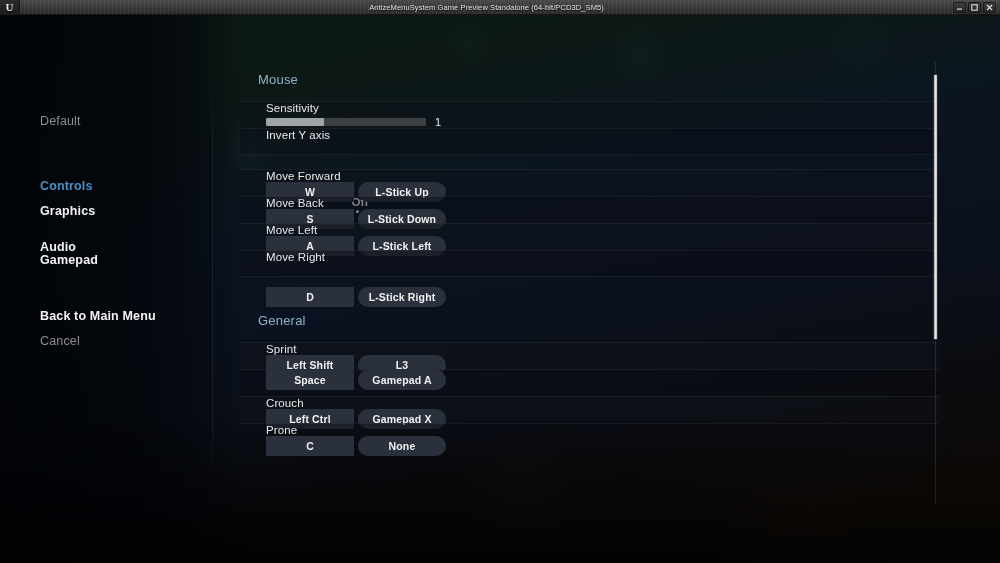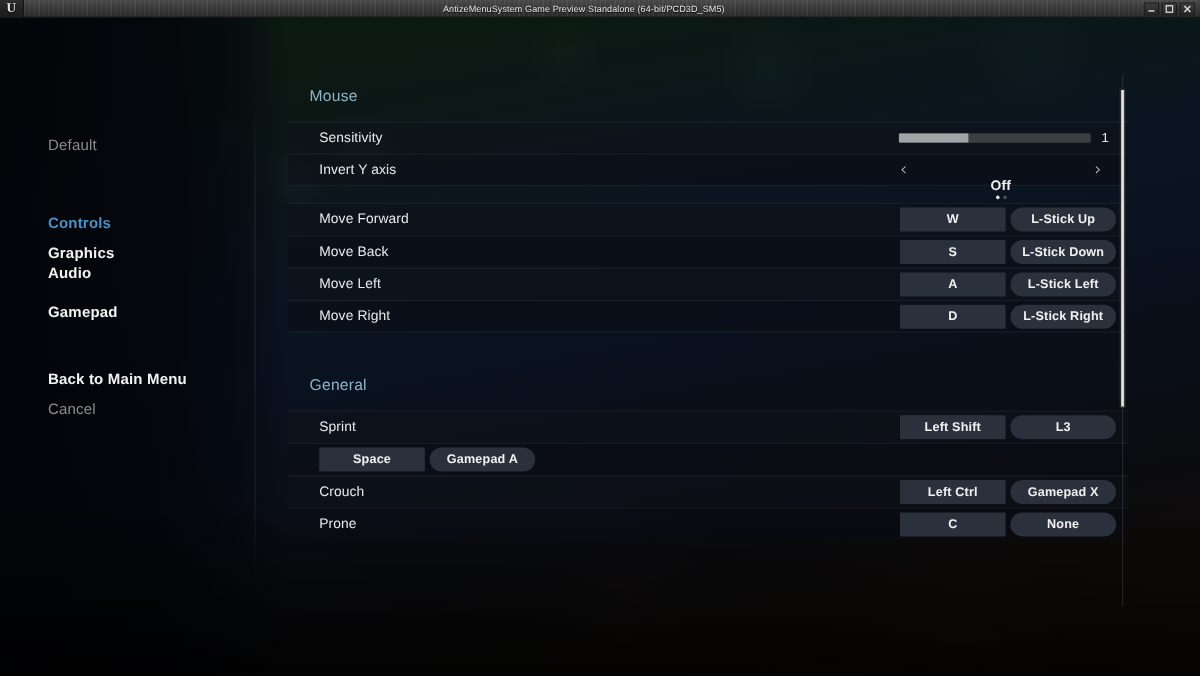--- a/index.html
+++ b/index.html
@@ -124,26 +124,27 @@
   .section-title{
     font-size:13px; color:#8fb4c9; font-weight:normal;
     letter-spacing:.2px; padding-left:18px;
   }
   .sec-mouse{ padding-top:17px; }
   .sec-gap{ padding-top:36px; }
 
   .rows{ margin-top:14px; }
   .srow{
     position:relative; height:27px;
-    display:flex; align-items:center;
+    display:flex; 
     background:rgba(14,18,26,.55);
     border-top:1px solid rgba(255,255,255,.055);
     padding:0 0 0 26px;
-  }
-  .srow.last{ border-bottom:1px solid rgba(255,255,255,.055); }
+    flex-direction:column;
+  }
+  .srow.last{ border-bottom:1px solid rgba(255,255,255,.055);gap:24px; }
   .srow:nth-child(even){ background:rgba(10,13,20,.48); }
 
   .row-label{
     font-size:11.5px; color:#e9e9e9; letter-spacing:.1px;
     flex:1; white-space:nowrap;
   }
 
   
   .slider-ctrl{ display:flex; align-items:center; gap:9px; padding-right:10px; }
   .slider-track{
@@ -231,21 +232,21 @@
     <div id="left-vignette"></div>
     <div id="bottom-vignette"></div>
 
     <div id="sidebar">
       <div id="side-divider"></div>
 
       <div class="side-item side-muted" style="top:99px;">Default</div>
 
       <div class="side-item side-active" style="top:164px;">Controls</div>
       <div class="side-item side-normal" style="top:189px;">Graphics</div>
-      <div class="side-item side-normal" style="top:206px;">Audio</div>
+      <div class="side-item side-normal" style="top:225px;">Audio</div>
       <div class="side-item side-normal" style="top:238px;">Gamepad</div>
 
       <div class="side-item side-normal" style="top:294px;">Back to Main Menu</div>
       <div class="side-item side-muted" style="top:319px;">Cancel</div>
     </div>
 
     <div id="settings-scroll">
       <div id="settings-inner">
 
         <div class="section-title sec-mouse">Mouse</div>

